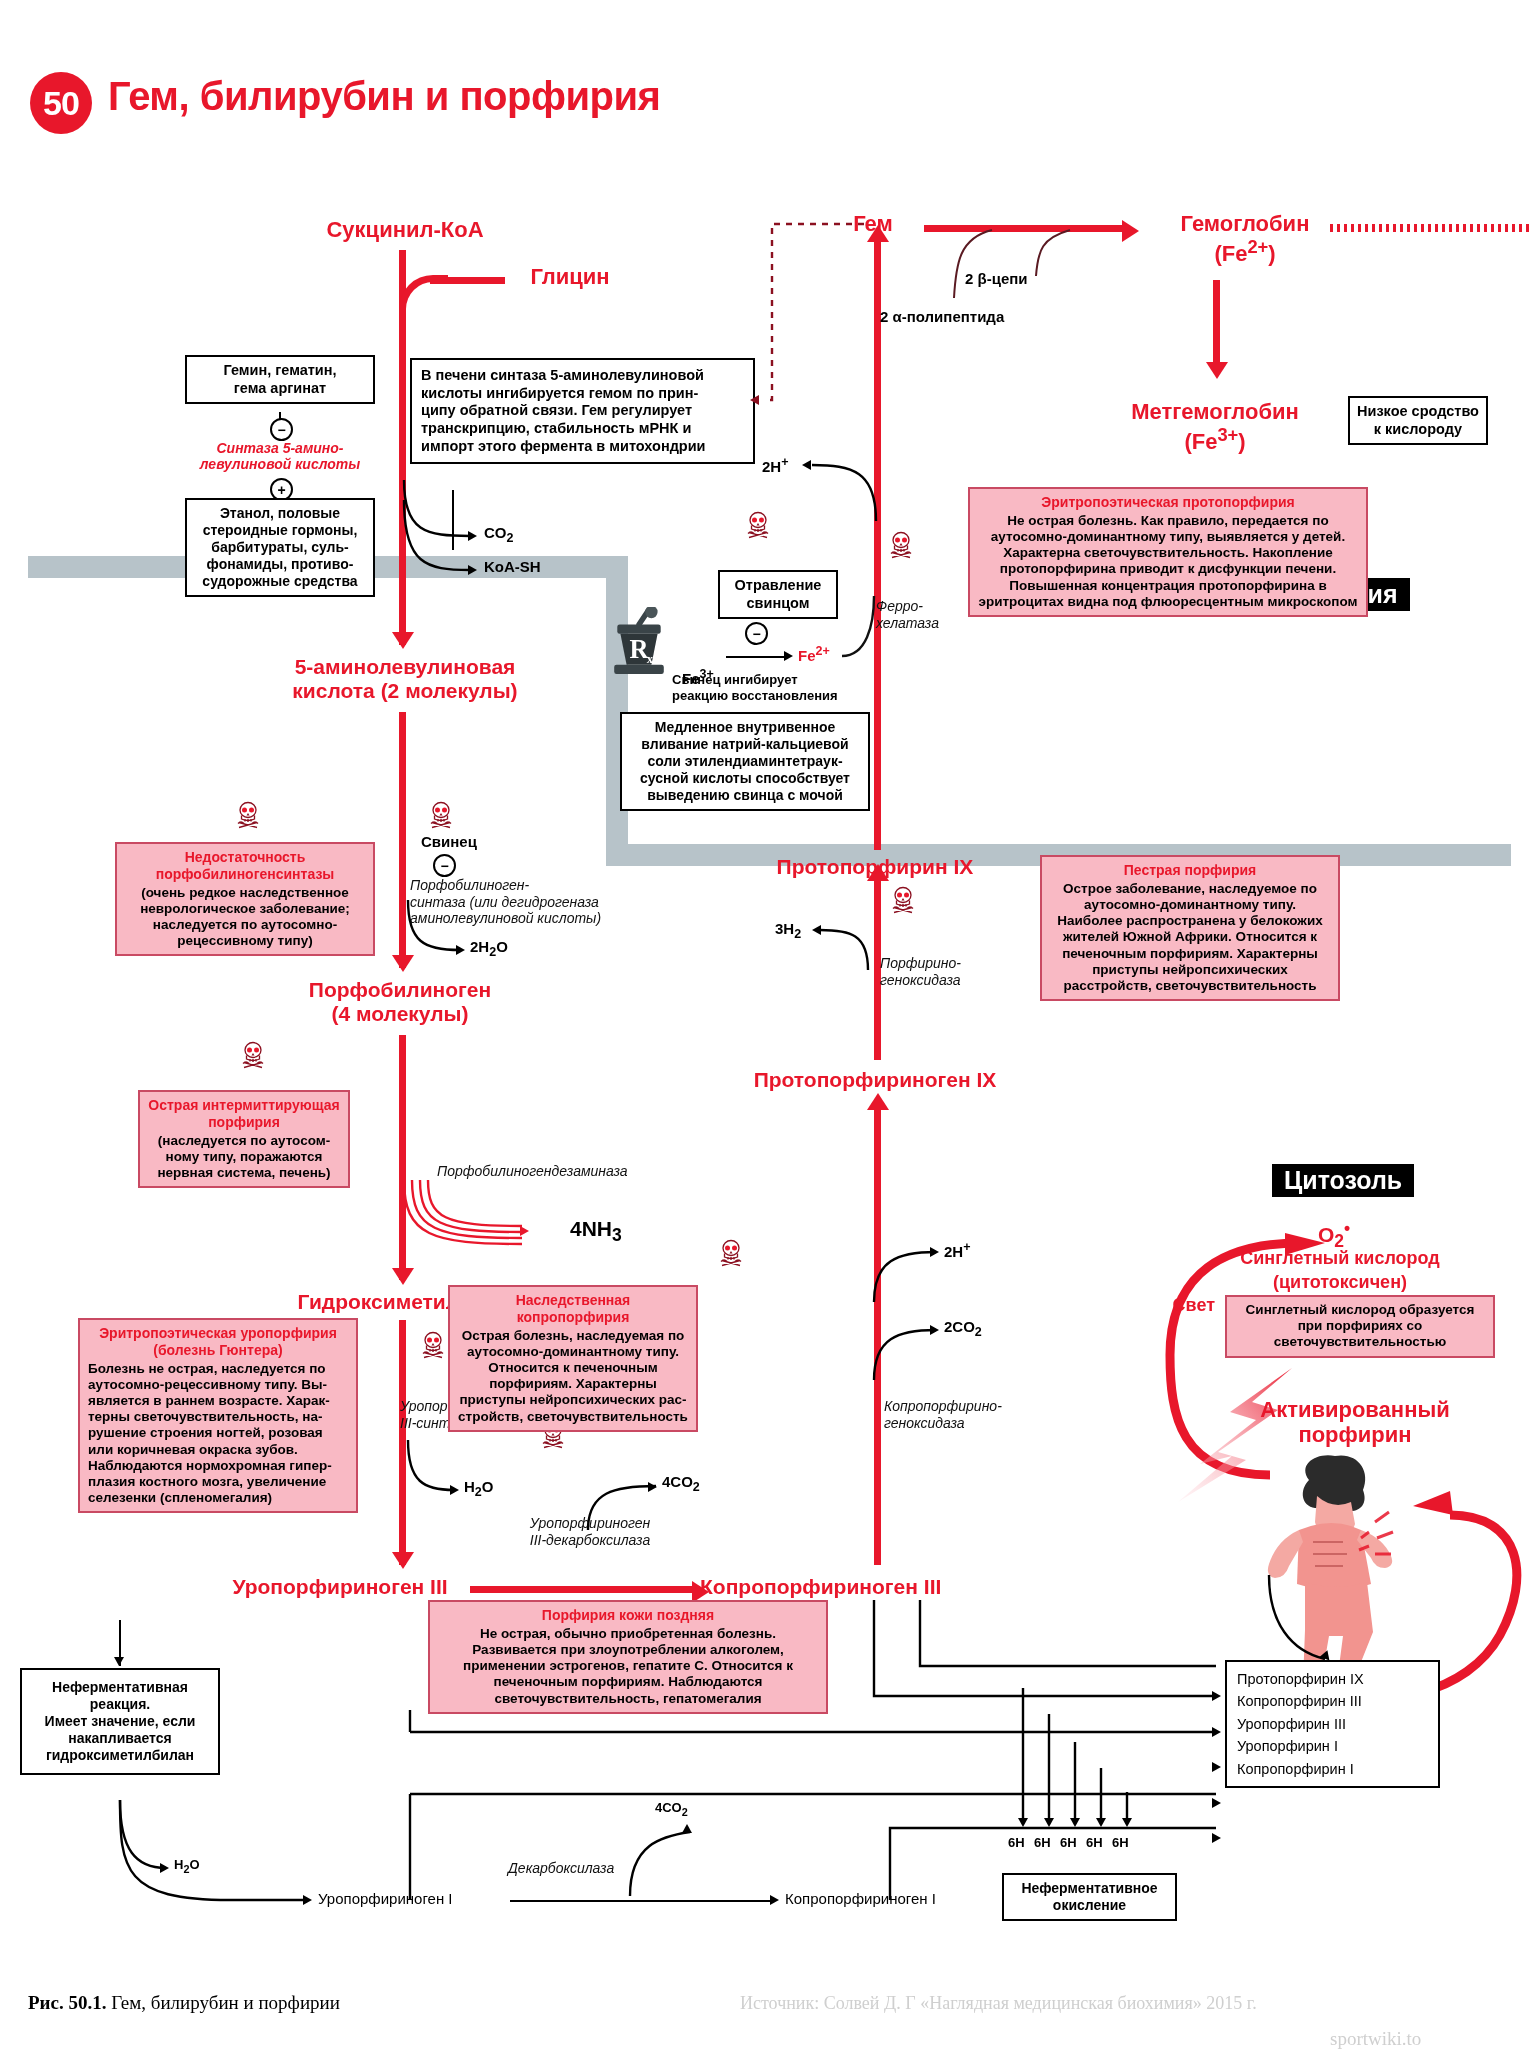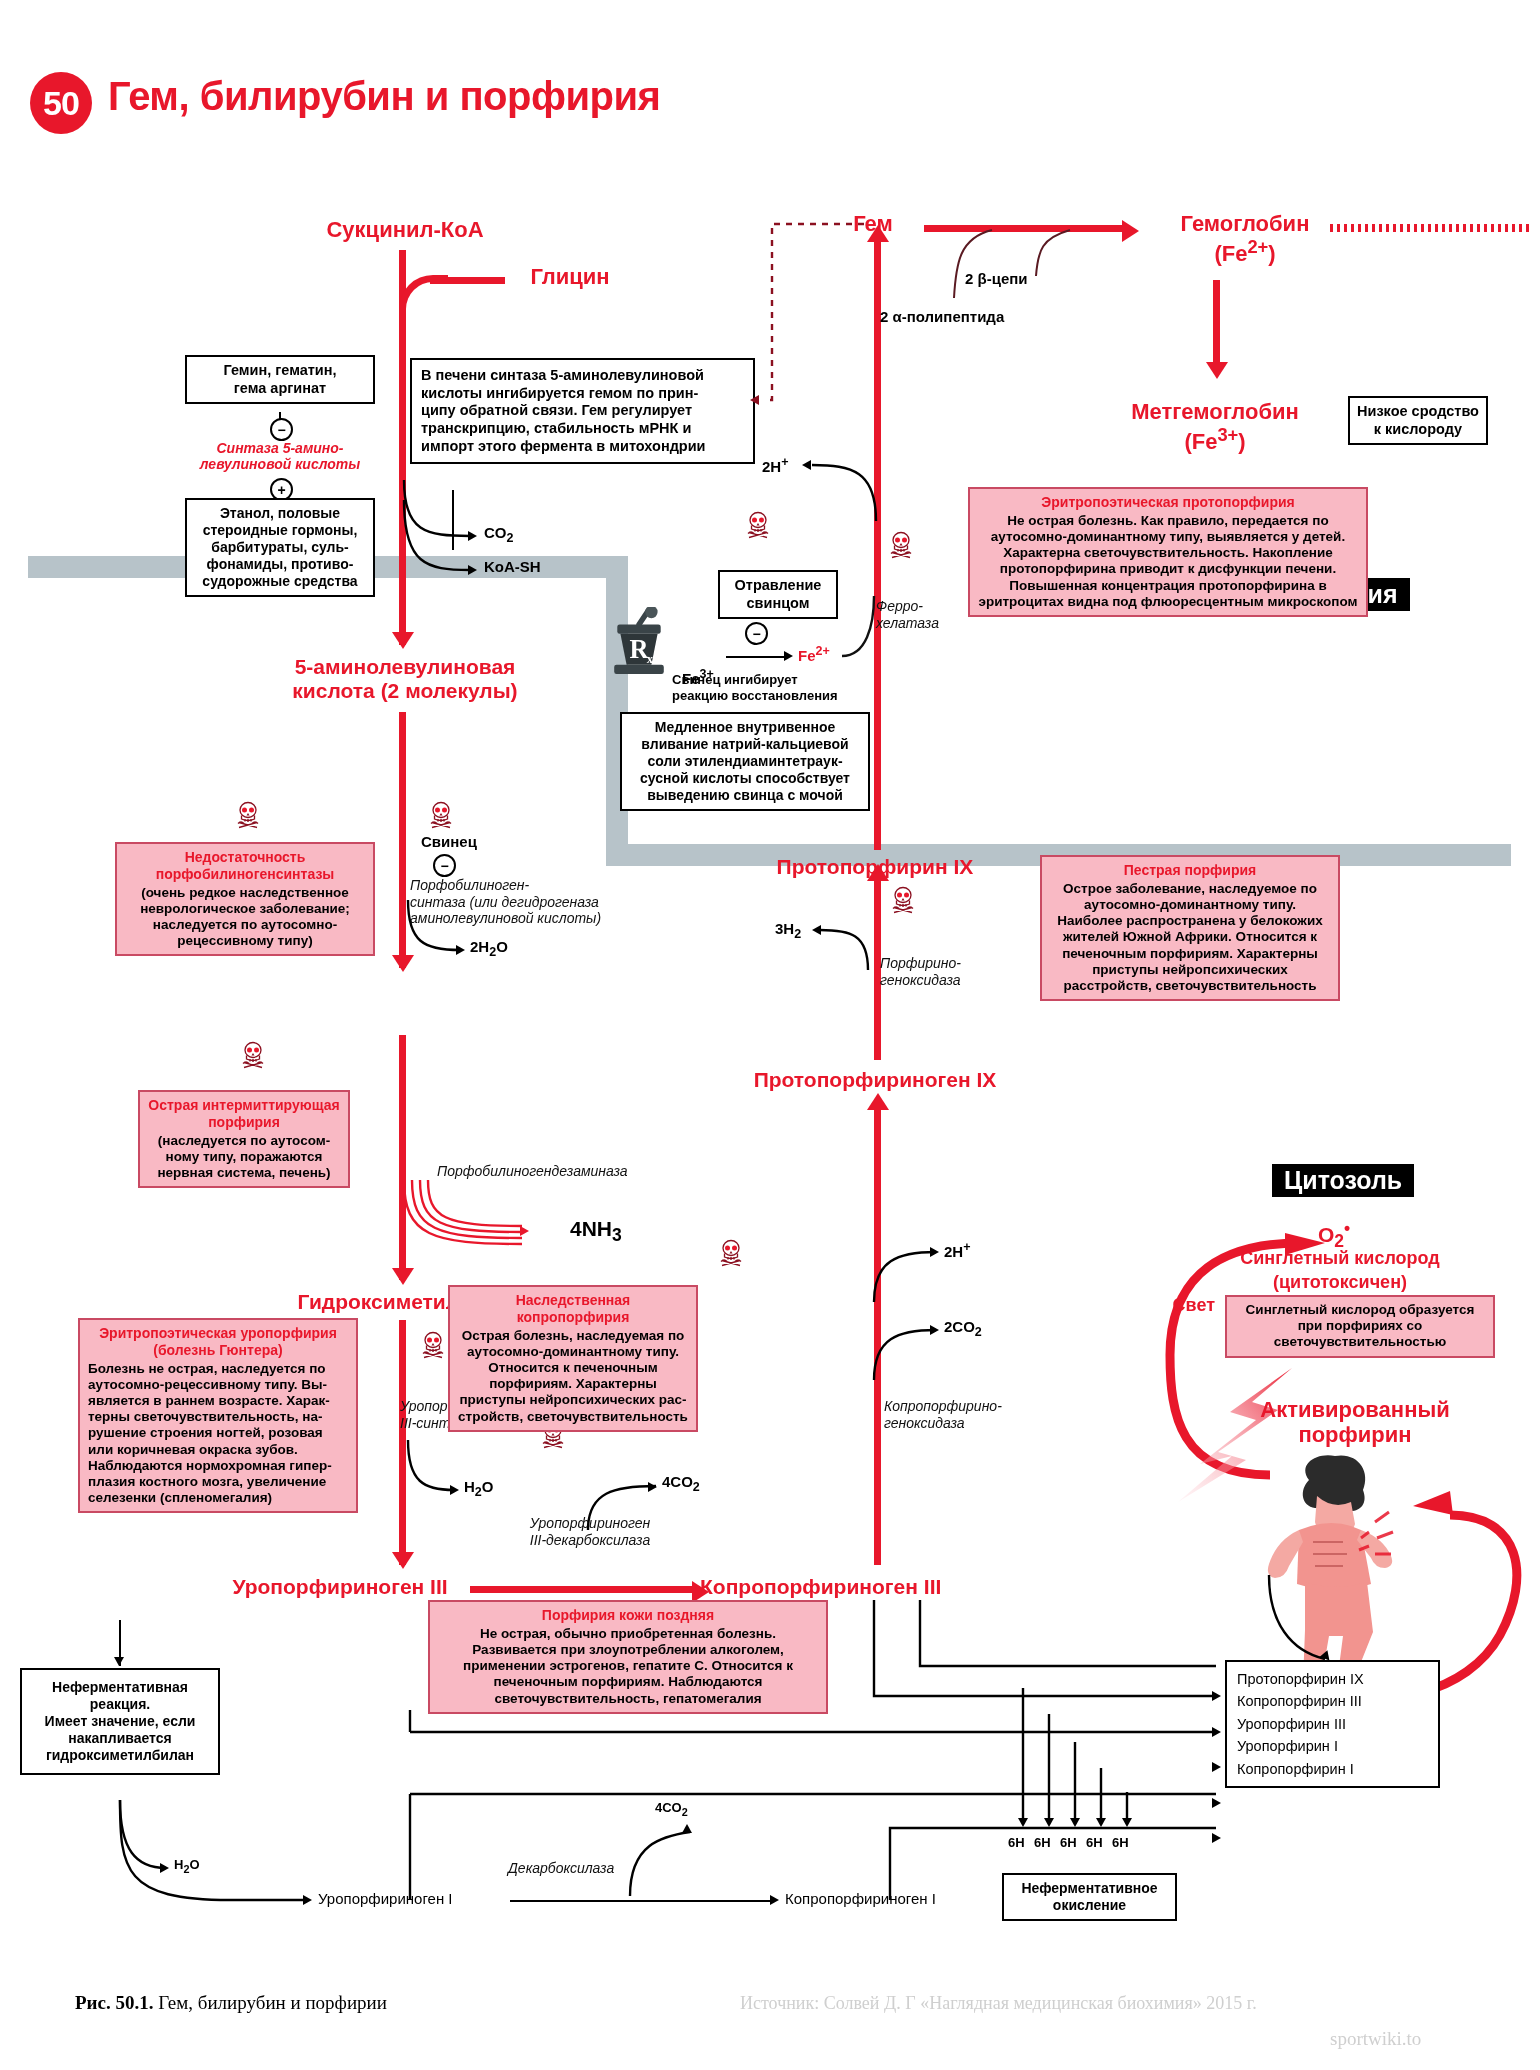--- a/index.html
+++ b/index.html
@@ -40,21 +40,21 @@
   .btip-u{width:0;height:0;border-left:5px solid transparent;border-right:5px solid transparent;border-bottom:9px solid #000;}
   .btip-r{width:0;height:0;border-top:5px solid transparent;border-bottom:5px solid transparent;border-left:9px solid #000;}
   .btip-l{width:0;height:0;border-top:5px solid transparent;border-bottom:5px solid transparent;border-right:9px solid #000;}
   .memb{background:#b7c3c9;height:22px;}
   .circ{width:19px;height:19px;border:2px solid #000;border-radius:50%;display:flex;align-items:center;
     justify-content:center;font-size:14px;font-weight:bold;line-height:1;color:#000;background:#fff;}
   
   .skull{width:26px;height:30px;}
   
   #fig-caption{left:28px;top:1992px;font-family:"Liberation Serif",serif;font-size:19px;color:#000;}
-  #fig-caption b{font-weight:bold;margin-left:47px;}
+  #fig-caption b{font-weight:bold;}
   #source-note{left:740px;top:1993px;font-family:"Liberation Serif",serif;font-size:18px;color:#cfcfcf;}
   #watermark{left:1330px;top:2028px;font-family:"Liberation Serif",serif;font-size:19px;color:#cfcfcf;}
   .rx{width:62px;height:72px;}
 </style>
 </head>
 <body>
 
 <div class="stage">
 
   <div class="abs" id="chapter-badge">50</div>
@@ -167,20 +167,24 @@
           <circle cx="33" cy="20" r="5" fill="#e8172b" stroke="none"></circle>
           <path d="M26 26 l-3 5 h6 z" fill="#8b1020" stroke="none"></path>
         </g>
       </svg>
   </div>
   <div class="abs pbox" style="left:115px;top:842px;width:260px;">
     <span class="ttl">Недостаточность порфобилиногенсинтазы</span>
     <span>(очень редкое наследственное неврологическое заболевание; наследуется по аутосомно-рецессивному типу)</span>
   </div>
 
+  <div class="abs metab" style="left:250px;top:978px;width:300px;font-size:21px;">
+    <div>Порфобилиноген</div>
+    <div>(4 молекулы)</div>
+  </div>
 
   <div class="abs vred" style="left:399px;top:1035px;height:245px;"></div>
   <div class="abs atip-d" style="left:392px;top:1268px;"></div>
 
   <div class="abs" style="left:240px;top:1040px;">
     <svg class="skull" viewBox="0 0 52 60">
         <g fill="none" stroke="#8b1020" stroke-width="2.6">
           <ellipse cx="26" cy="20" rx="16" ry="15"></ellipse>
           <path d="M13 31 L13 38 Q26 44 39 38 L39 31"></path>
           <path d="M20 38 L20 43 M26 38 L26 44 M32 38 L32 43"></path>

